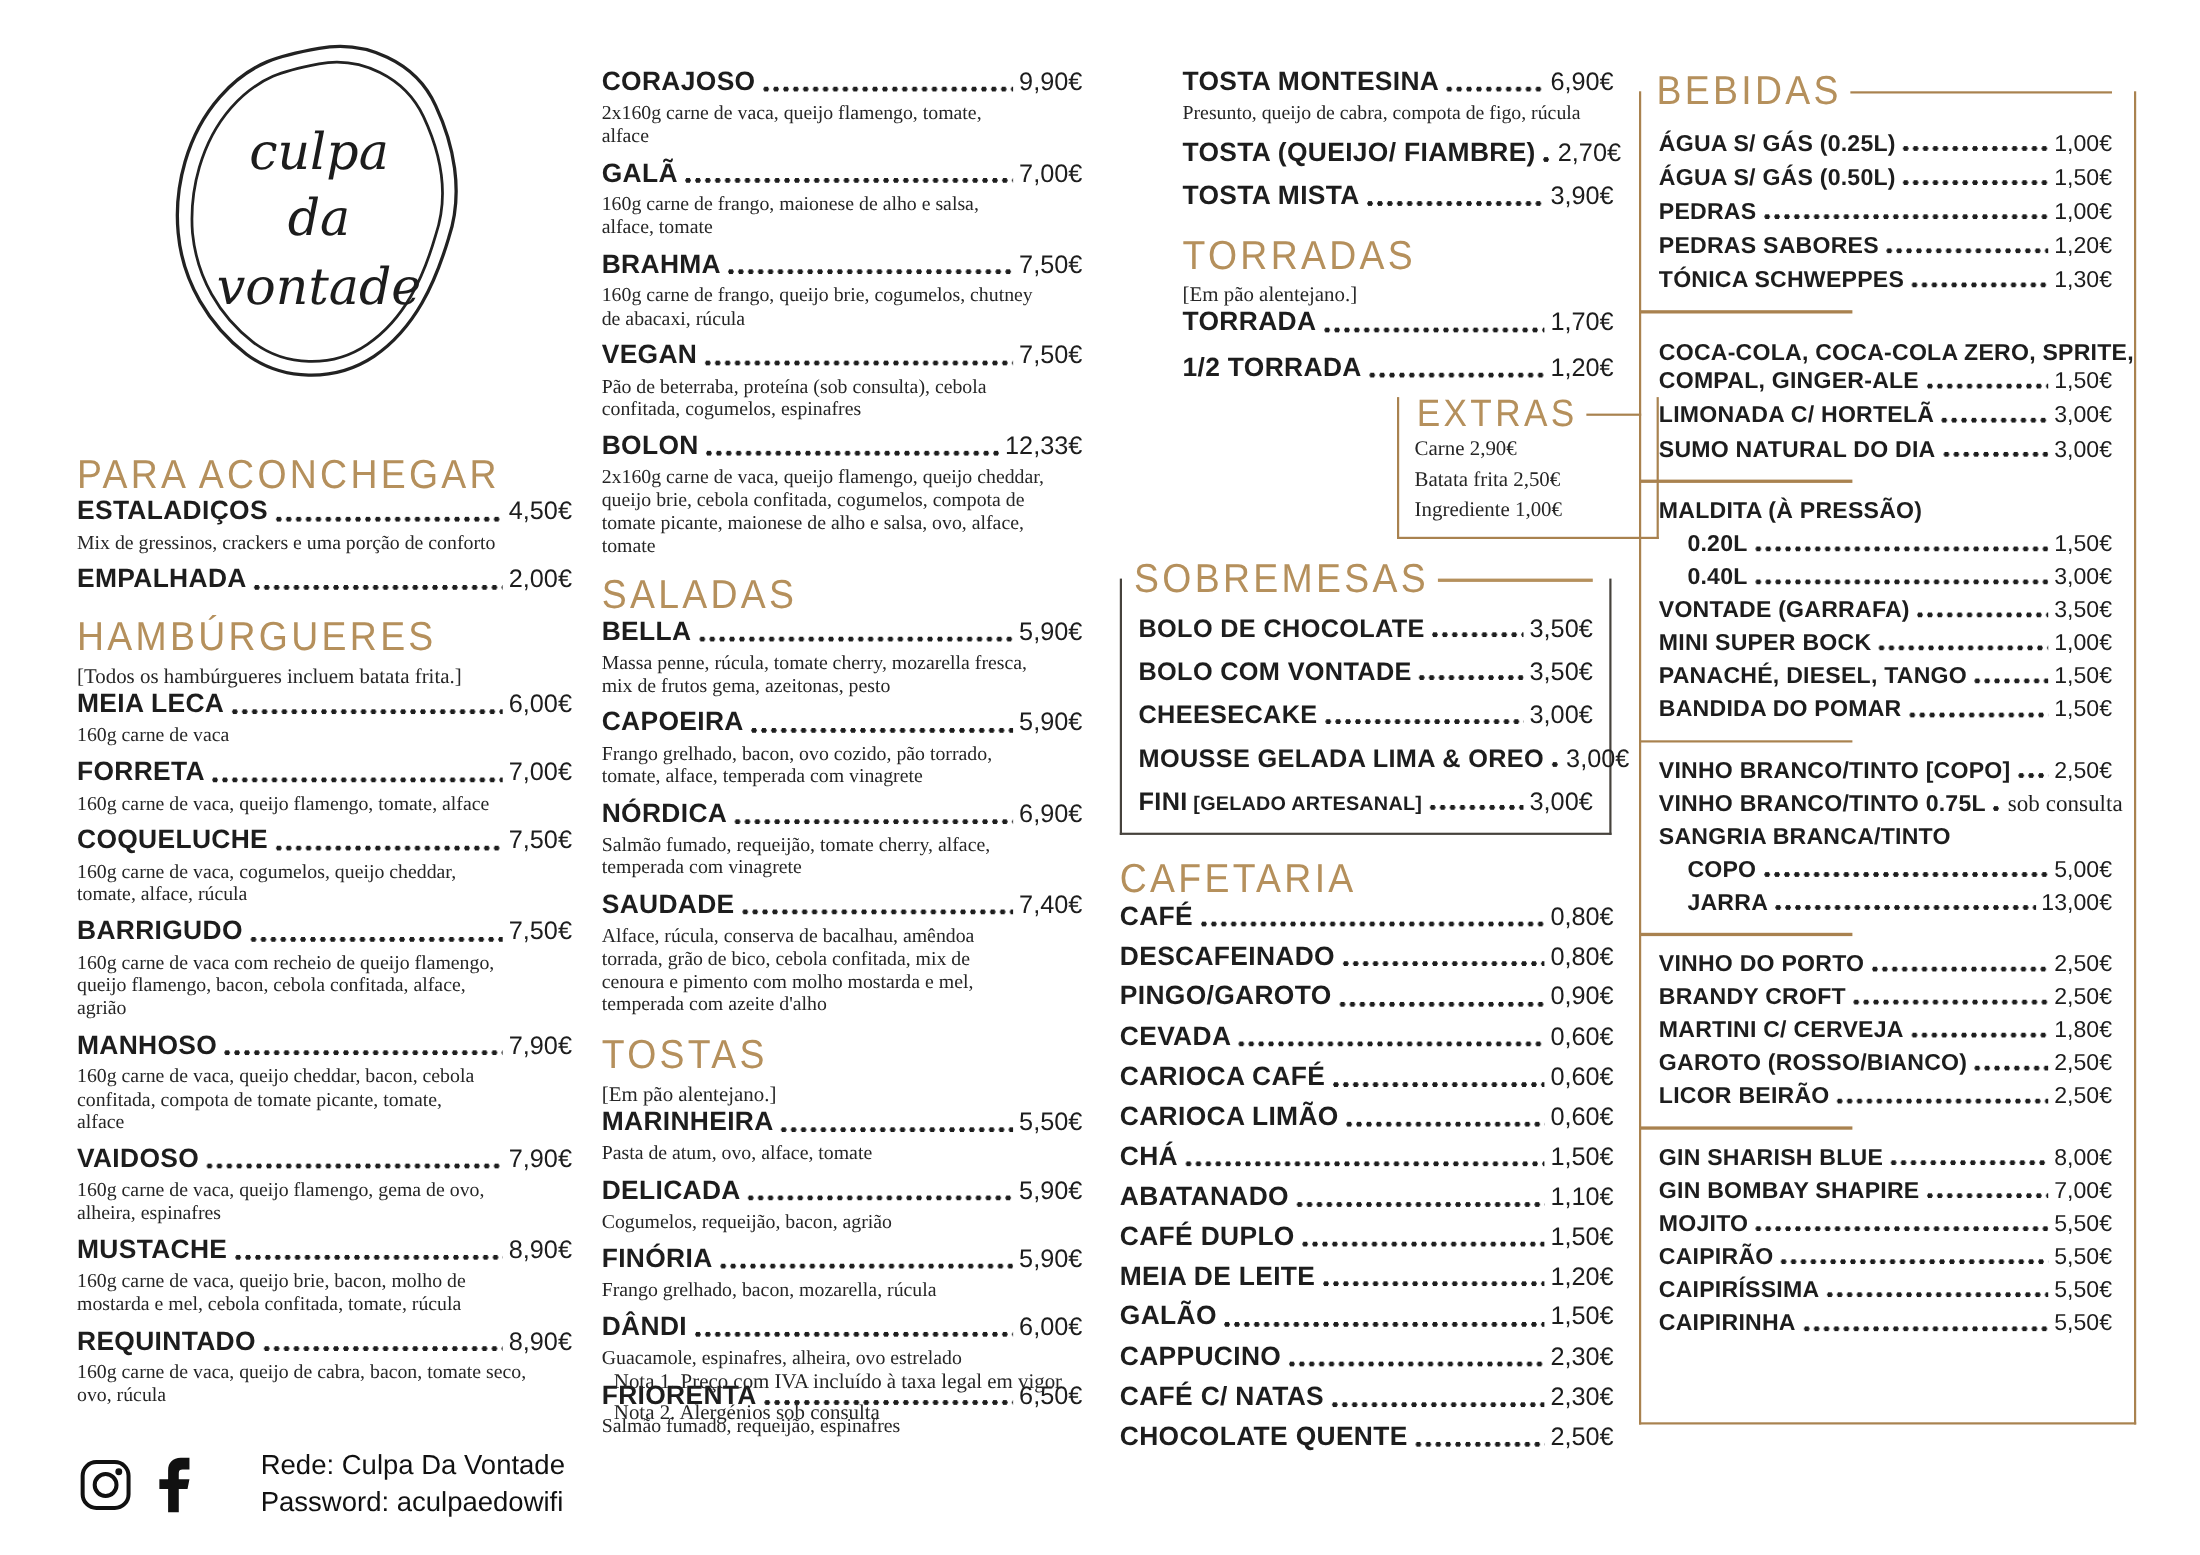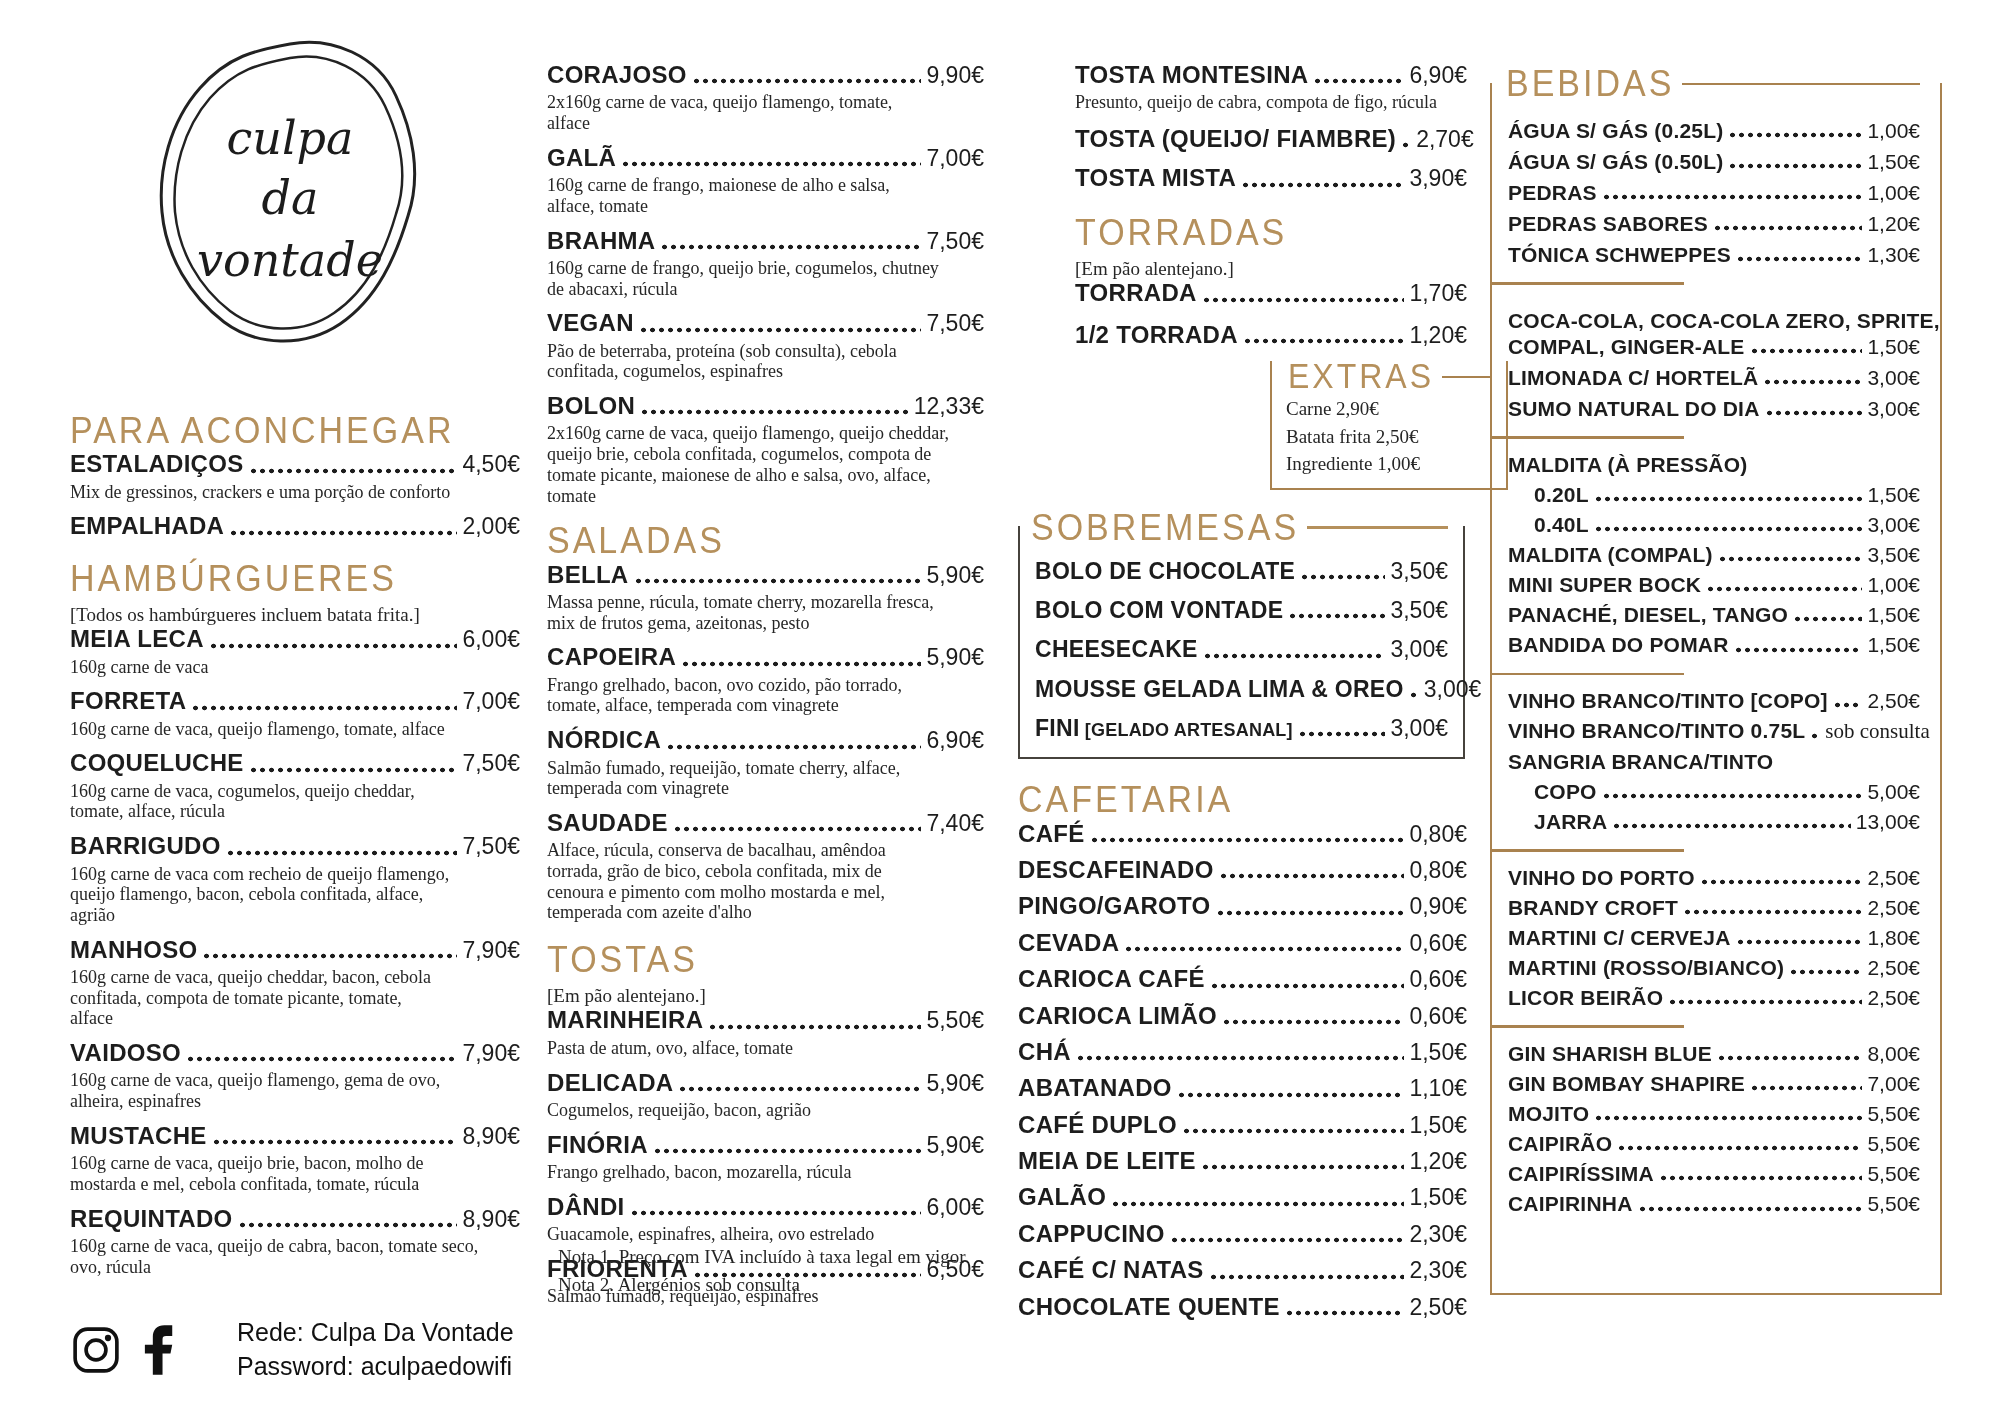--- a/index.html
+++ b/index.html
@@ -522,21 +522,21 @@
           <span class="nm">0.20L</span>
           <span class="dots"></span>
           <span class="pr">1,50€</span>
         </div>
         <div class="mi ind">
           <span class="nm">0.40L</span>
           <span class="dots"></span>
           <span class="pr">3,00€</span>
         </div>
         <div class="mi">
-          <span class="nm">MALDITA (COMPAL)</span>
+          <span class="nm">VONTADE (GARRAFA)</span>
           <span class="dots"></span>
           <span class="pr">3,50€</span>
         </div>
         <div class="mi">
           <span class="nm">MINI SUPER BOCK</span>
           <span class="dots"></span>
           <span class="pr">1,00€</span>
         </div>
         <div class="mi">
           <span class="nm">PANACHÉ, DIESEL, TANGO</span>
@@ -586,21 +586,21 @@
           <span class="nm">BRANDY CROFT</span>
           <span class="dots"></span>
           <span class="pr">2,50€</span>
         </div>
         <div class="mi">
           <span class="nm">MARTINI C/ CERVEJA</span>
           <span class="dots"></span>
           <span class="pr">1,80€</span>
         </div>
         <div class="mi">
-          <span class="nm">MARTINI (ROSSO/BIANCO)</span>
+          <span class="nm">GAROTO (ROSSO/BIANCO)</span>
           <span class="dots"></span>
           <span class="pr">2,50€</span>
         </div>
         <div class="mi">
           <span class="nm">LICOR BEIRÃO</span>
           <span class="dots"></span>
           <span class="pr">2,50€</span>
         </div>
       </div>
     <div class="bev-div"></div>

